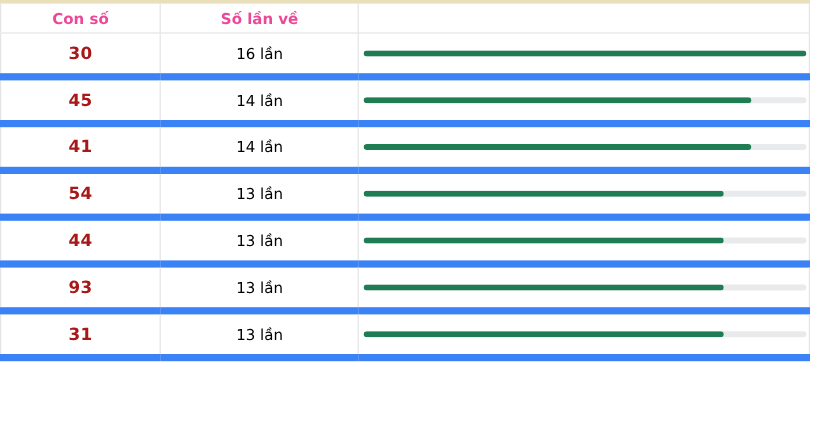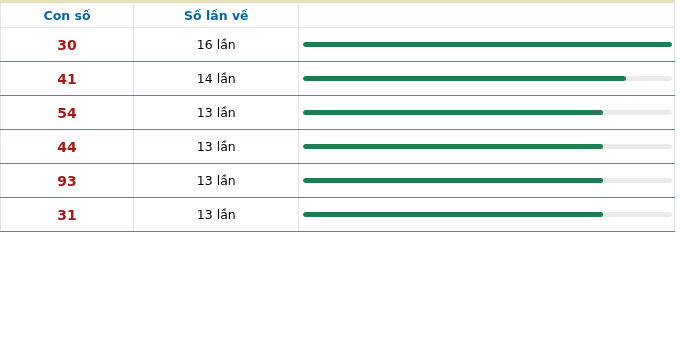--- a/index.html
+++ b/index.html
@@ -24,35 +24,35 @@
   }
 
   .stats-table col.col-number { width: 133px; }
   .stats-table col.col-count  { width: 165px; }
   .stats-table col.col-bar    { width: 375px; }
 
   .stats-table th {
     height: 24px;
     font-size: 12.5px;
     font-weight: bold;
-    color: #0369a1;
+    color: #ec4899;
     text-align: center;
     vertical-align: middle;
     border-right: 1px solid #e4e4e4;
     border-bottom: 1px solid #e4e4e4;
     padding: 0;
     background: #ffffff;
   }
   .stats-table th.bar-head { border-right: none; }
 
   .stats-table td {
     height: 33px;
     padding: 0;
     border-right: 1px solid #e4e4e4;
-    border-bottom: 1px solid #3b82f6;
+    border-bottom: 6px solid #3b82f6;
     vertical-align: middle;
     background: #ffffff;
   }
   .stats-table td.bar-cell { border-right: none; }
 
   .num-cell {
     text-align: center;
     font-size: 14px;
     font-weight: bold;
     color: #a81818;
@@ -110,20 +110,29 @@
       <tr>
         <td class="num-cell">30</td>
         <td class="count-cell">16 lần</td>
         <td class="bar-cell">
           <div class="bar-track" style="background: rgb(233, 234, 236);">
             <div class="bar-fill" style="width: 100%; background: rgb(30, 125, 82);"></div>
           </div>
         </td>
       </tr>
       <tr>
+        <td class="num-cell">45</td>
+        <td class="count-cell">14 lần</td>
+        <td class="bar-cell">
+          <div class="bar-track" style="background: rgb(233, 234, 236);">
+            <div class="bar-fill" style="width: 87.5%; background: rgb(30, 125, 82);"></div>
+          </div>
+        </td>
+      </tr>
+      <tr>
         <td class="num-cell">41</td>
         <td class="count-cell">14 lần</td>
         <td class="bar-cell">
           <div class="bar-track" style="background: rgb(233, 234, 236);">
             <div class="bar-fill" style="width: 87.5%; background: rgb(30, 125, 82);"></div>
           </div>
         </td>
       </tr>
       <tr>
         <td class="num-cell">54</td>

